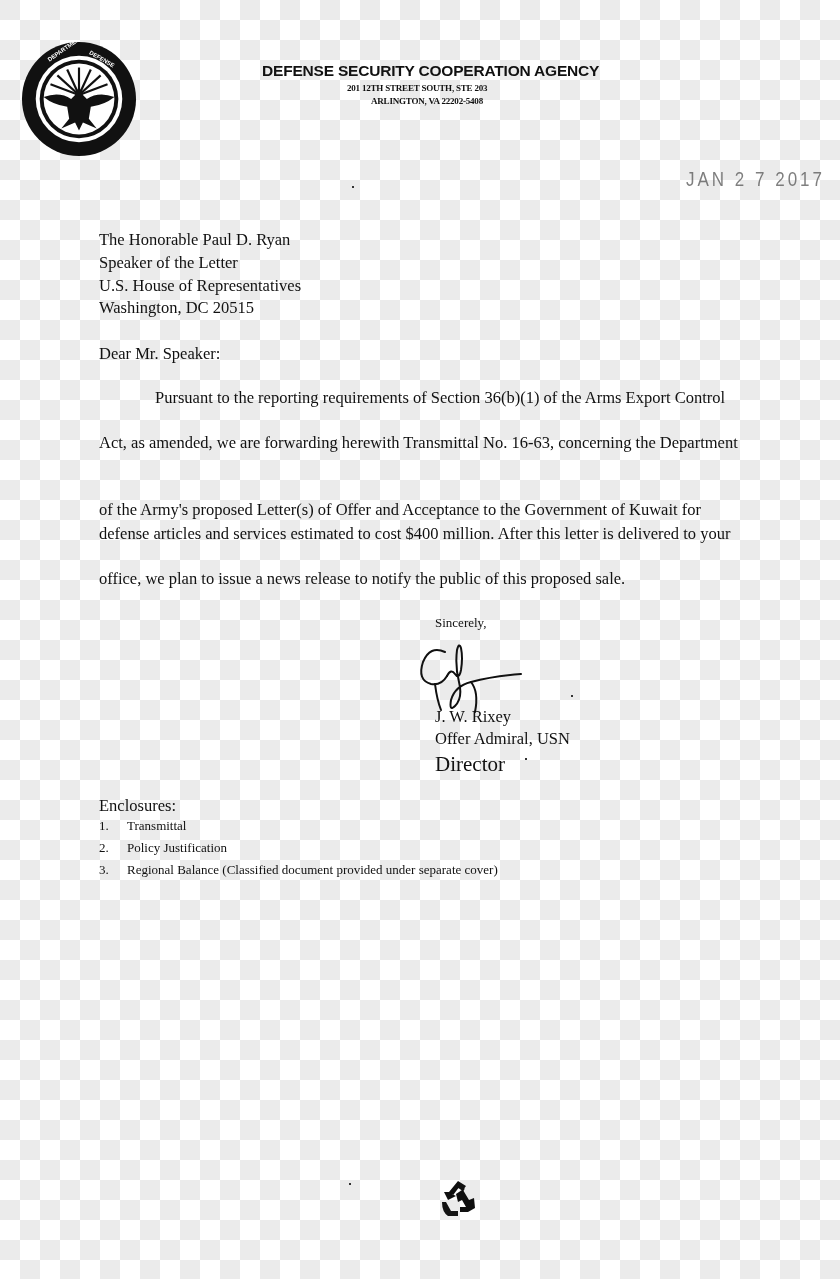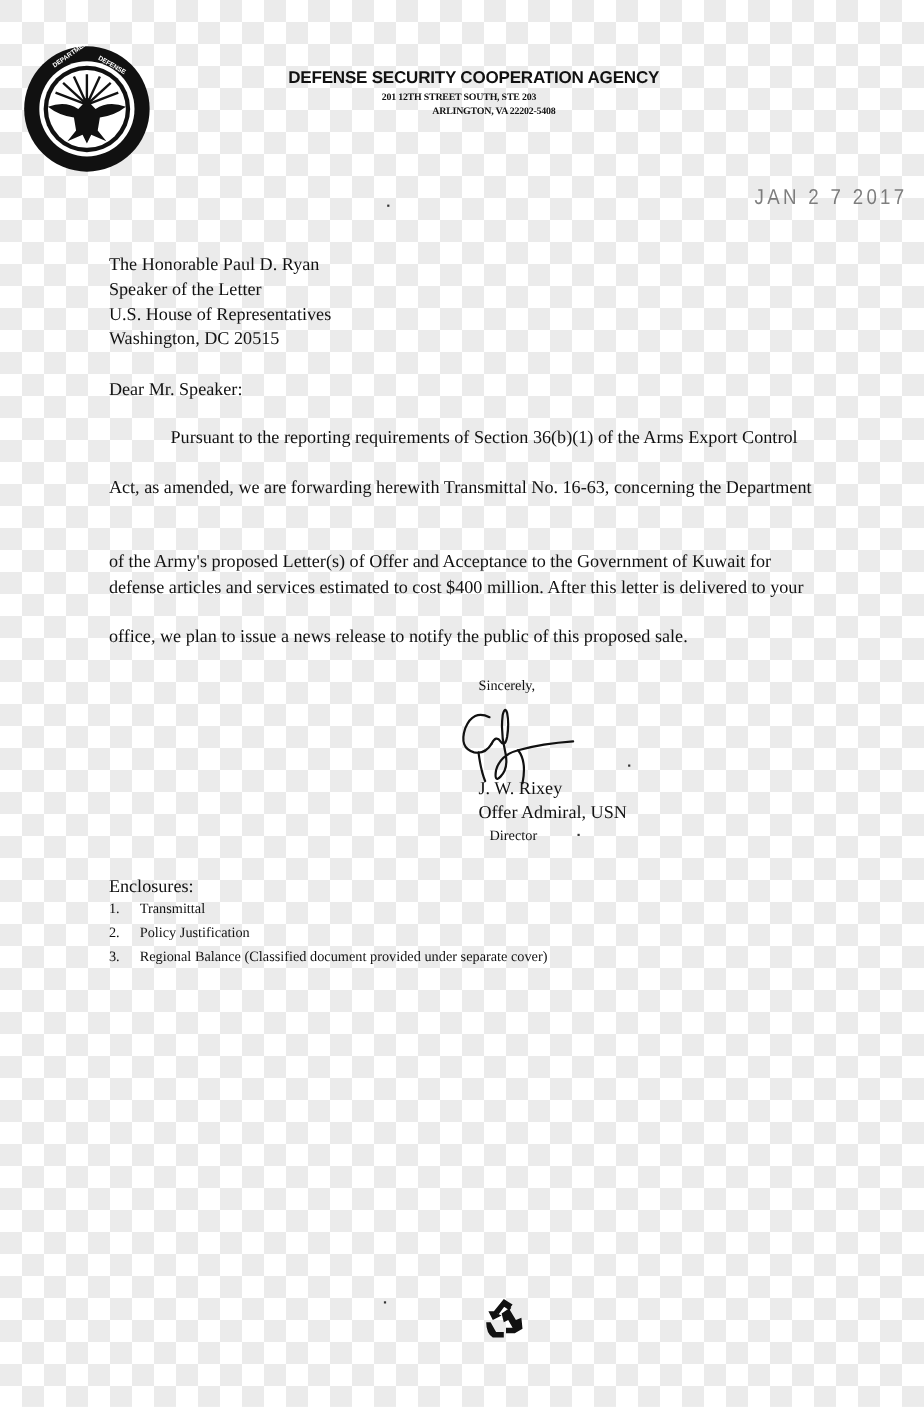--- a/index.html
+++ b/index.html
@@ -36,21 +36,21 @@
       white-space: nowrap;
     }
     .agency-addr1, .agency-addr2 {
       font-family: Liberation Serif, serif;
       font-weight: bold;
       font-size: 9px;
       white-space: nowrap;
       letter-spacing: -0.2px;
     }
     .agency-addr1 { left: 347px; top: 83px; }
-    .agency-addr2 { left: 393px; top: 96px; text-align: right; }
+    .agency-addr2 { left: 371px; top: 96px; text-align: right; }
 
     .date-stamp {
       left: 686px; top: 170px;
       font-family: "Liberation Sans", "DejaVu Sans", sans-serif;
       font-size: 17px;
       color: #555;
       letter-spacing: 3px;
       opacity: 0.75;
       white-space: nowrap;
       transform: scaleY(1.15);
@@ -73,21 +73,21 @@
     .body-line.indent { left: 155px; }
 
     .closing { left: 435px; top: 615px; font-size: 13px; white-space: nowrap; }
 
     .signature {
       left: 415px; top: 640px;
       width: 115px; height: 85px;
     }
     .signer-name { left: 435px; top: 707px; font-size: 16.5px; white-space: nowrap; }
     .signer-rank { left: 435px; top: 729px; font-size: 16.5px; white-space: nowrap; }
-    .signer-title { left: 435px; top: 752px; font-size: 13px; white-space: nowrap; margin-left: 10px; }
+    .signer-title { left: 435px; top: 752px; font-size: 21px; white-space: nowrap; }
 
     .encl-heading { left: 99px; top: 796px; font-size: 16.5px; white-space: nowrap; }
     .encl-item {
       left: 99px;
       font-size: 13px;
       white-space: nowrap;
     }
     .encl-item .num { display: inline-block; width: 28px; }
 
     .recycle {

